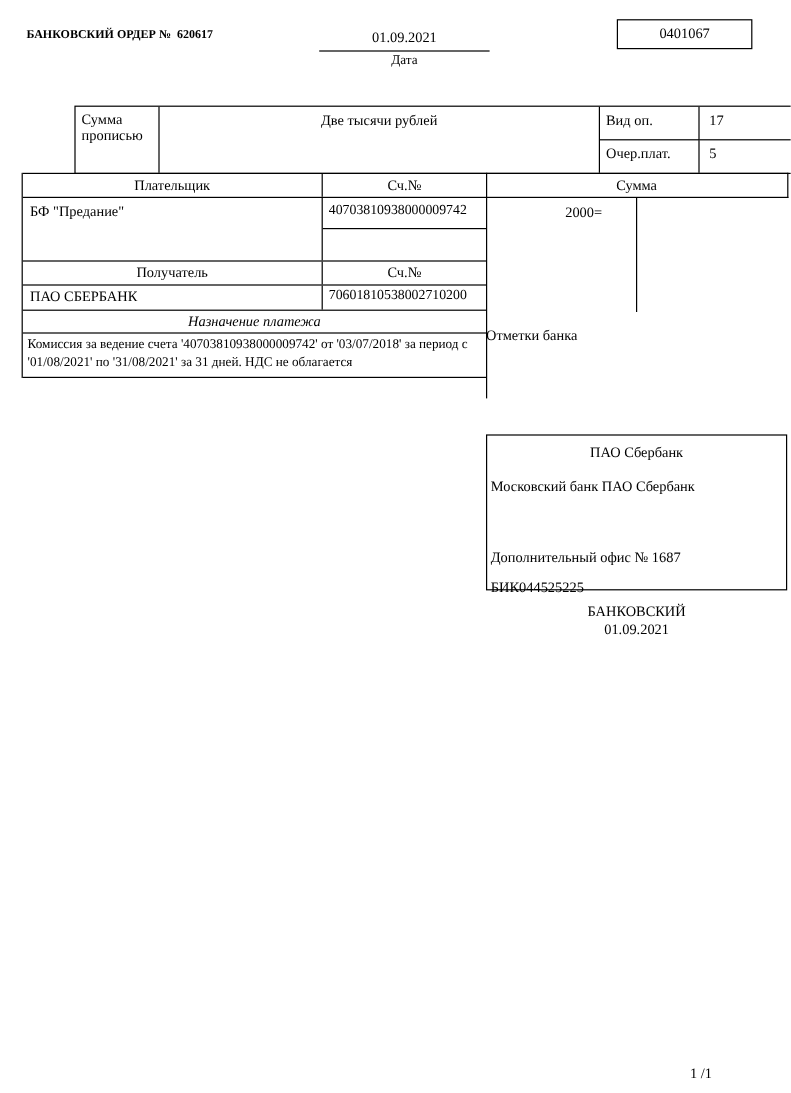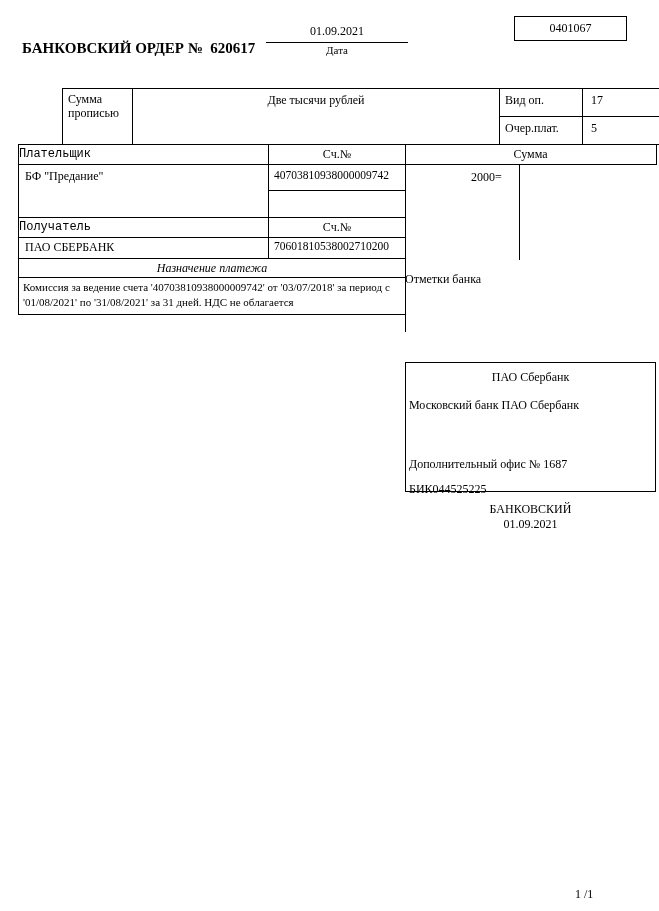--- a/index.html
+++ b/index.html
@@ -13,22 +13,22 @@
     position: relative;
     width: 659px;
     height: 911px;
     background: #fff;
     overflow: hidden;
   }
   .abs { position: absolute; }
 
   
   .doc-title {
-    left: 22px; top: 40px;
-    font-weight: bold; font-size: 15px;
+    left: 22px; top: 24px;
+    font-weight: bold; font-size: 10px;
     white-space: pre;
   }
   .date-block { left: 266px; top: 24px; width: 142px; text-align: center; }
   .date-value { border-bottom: 1px solid #000; padding-bottom: 3px; font-size: 12px; }
   .date-label { font-size: 11px; margin-top: 1px; }
   .form-code {
     left: 514px; top: 16px; width: 113px; height: 25px;
     border: 1px solid #000; text-align: center; line-height: 23px; font-size: 12px;
   }
 
@@ -46,41 +46,41 @@
   .cell-sum-words { grid-row: 1 / 3; border-right: 1px solid #000; text-align: center; }
   .cell-vidop  { border-right: 1px solid #000; border-bottom: 1px solid #000; }
   .cell-vidop-val { border-bottom: 1px solid #000; padding-left: 8px !important; }
   .cell-ocher  { border-right: 1px solid #000; }
   .cell-ocher-val { padding-left: 8px !important; }
 
   
   .lblock { left: 18px; top: 144px; width: 387px; border-left: 1px solid #000; }
   .row-flex { display: flex; }
   .hdr-row { height: 21px; border-top: 1px solid #000; border-bottom: 1px solid #000; }
-  .hdr-cell-l { width: 250px; border-right: 1px solid #000; line-height: 19px; font-family: Liberation Mono, monospace; }
+  .hdr-cell-l { width: 250px; border-right: 1px solid #000; text-align: center; line-height: 19px; }
   .hdr-cell-r { flex: 1; text-align: center; line-height: 19px; }
   .payer-row { height: 52px; }
   .name-cell { width: 250px; border-right: 1px solid #000; padding: 4px 6px; }
   .acc-cell { flex: 1; }
   .acc-inner { height: 26px; border-bottom: 1px solid #000; padding: 4px 5px; font-size: 11.5px; }
   .payee-row { height: 21px; border-bottom: 1px solid #000; }
   .payee-name { width: 250px; border-right: 1px solid #000; padding: 2px 6px; }
   .payee-acc { flex: 1; padding: 2px 5px; font-size: 11.5px; }
   .purpose-hdr { height: 19px; border-bottom: 1px solid #000; text-align: center; line-height: 18px; font-style: italic; }
   .purpose-text { min-height: 37px; border-bottom: 1px solid #000; padding: 2px 4px; font-size: 11px; line-height: 1.35; }
 
   
   .vline-405 { left: 405px; top: 144px; width: 1px; height: 188px; background: #000; }
   .sum-header {
     left: 405px; top: 144px; width: 252px; height: 21px;
     border-top: 1px solid #000; border-bottom: 1px solid #000; border-right: 1px solid #000;
     text-align: center; line-height: 19px;
   }
   .sum-value-cell {
-    left: 405px; top: 165px; width: 115px; height: 95px;
+    left: 405px; top: 165px; width: 126px; height: 95px;
     border-right: 1px solid #000; padding: 5px 0 0 66px;
   }
   .bank-marks { left: 405px; top: 272px; width: 252px; text-align: left; }
 
   
   .stamp-box {
     left: 405px; top: 362px; width: 251px; height: 130px;
     border: 1px solid #000; padding: 7px 3px 0 3px;
   }
   .stamp-name { text-align: center; margin-bottom: 13px; }

